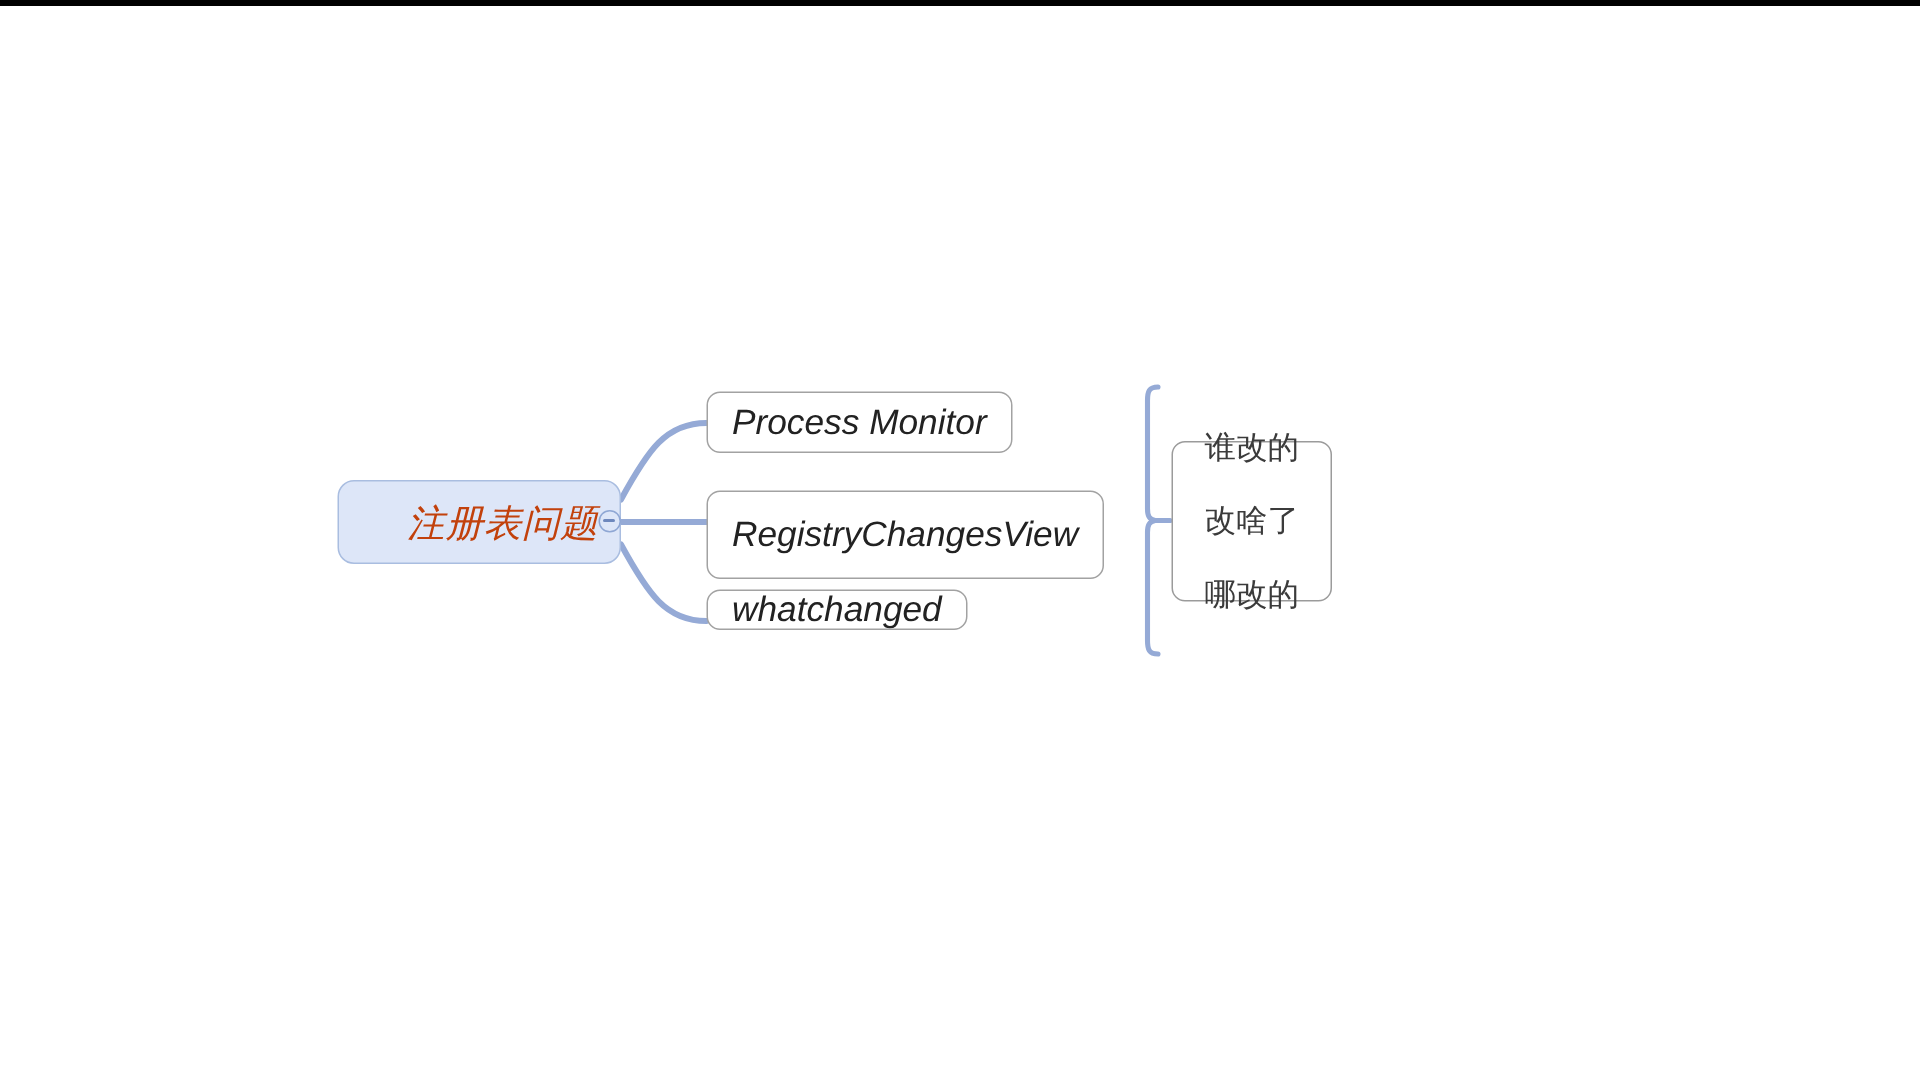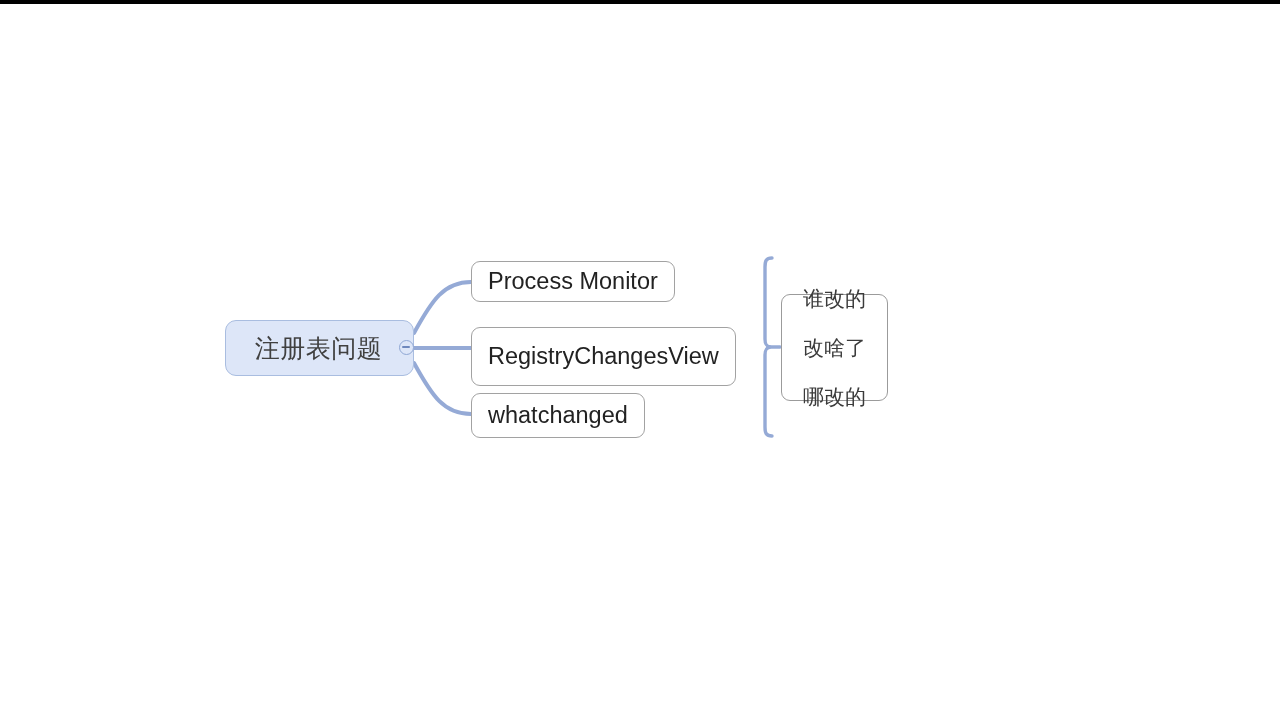--- a/index.html
+++ b/index.html
@@ -37,48 +37,49 @@
     height: 720px;
     pointer-events: none;
   }
 
   
   .node {
     position: absolute;
     box-sizing: border-box;
     display: flex;
     align-items: center;
-    justify-content: center;
+    justify-content: flex-end;
     white-space: nowrap;
+    font-style: italic;
   }
   .root-node {
     left: 225px;
     top: 320px;
     width: 189px;
     height: 56px;
     background: #dde6f8;
     border: 1.5px solid #a9bde0;
     border-radius: 11px;
     font-size: 25px;
-    color: #404040;
+    color: #c2410c;
     letter-spacing: 0.5px;
     padding-right: 14px;
     padding-left: 12px;
   }
   .child-node {
     background: #ffffff;
     border: 1.2px solid #a2a2a2;
     border-radius: 9px;
     font-size: 23.5px;
     color: #222222;
     padding: 0 16px;
   }
   .child-0 { left: 471px; top: 261px; height: 41px; }
   .child-1 { left: 471px; top: 327px; height: 59px; }
-  .child-2 { left: 471px; top: 393px; height: 45px; }
+  .child-2 { left: 471px; top: 393px; height: 27px; }
 
   
   .collapse-btn {
     position: absolute;
     left: 399px;
     top: 340px;
     width: 15px;
     height: 15px;
     border-radius: 50%;
     background: #dde6f8;

